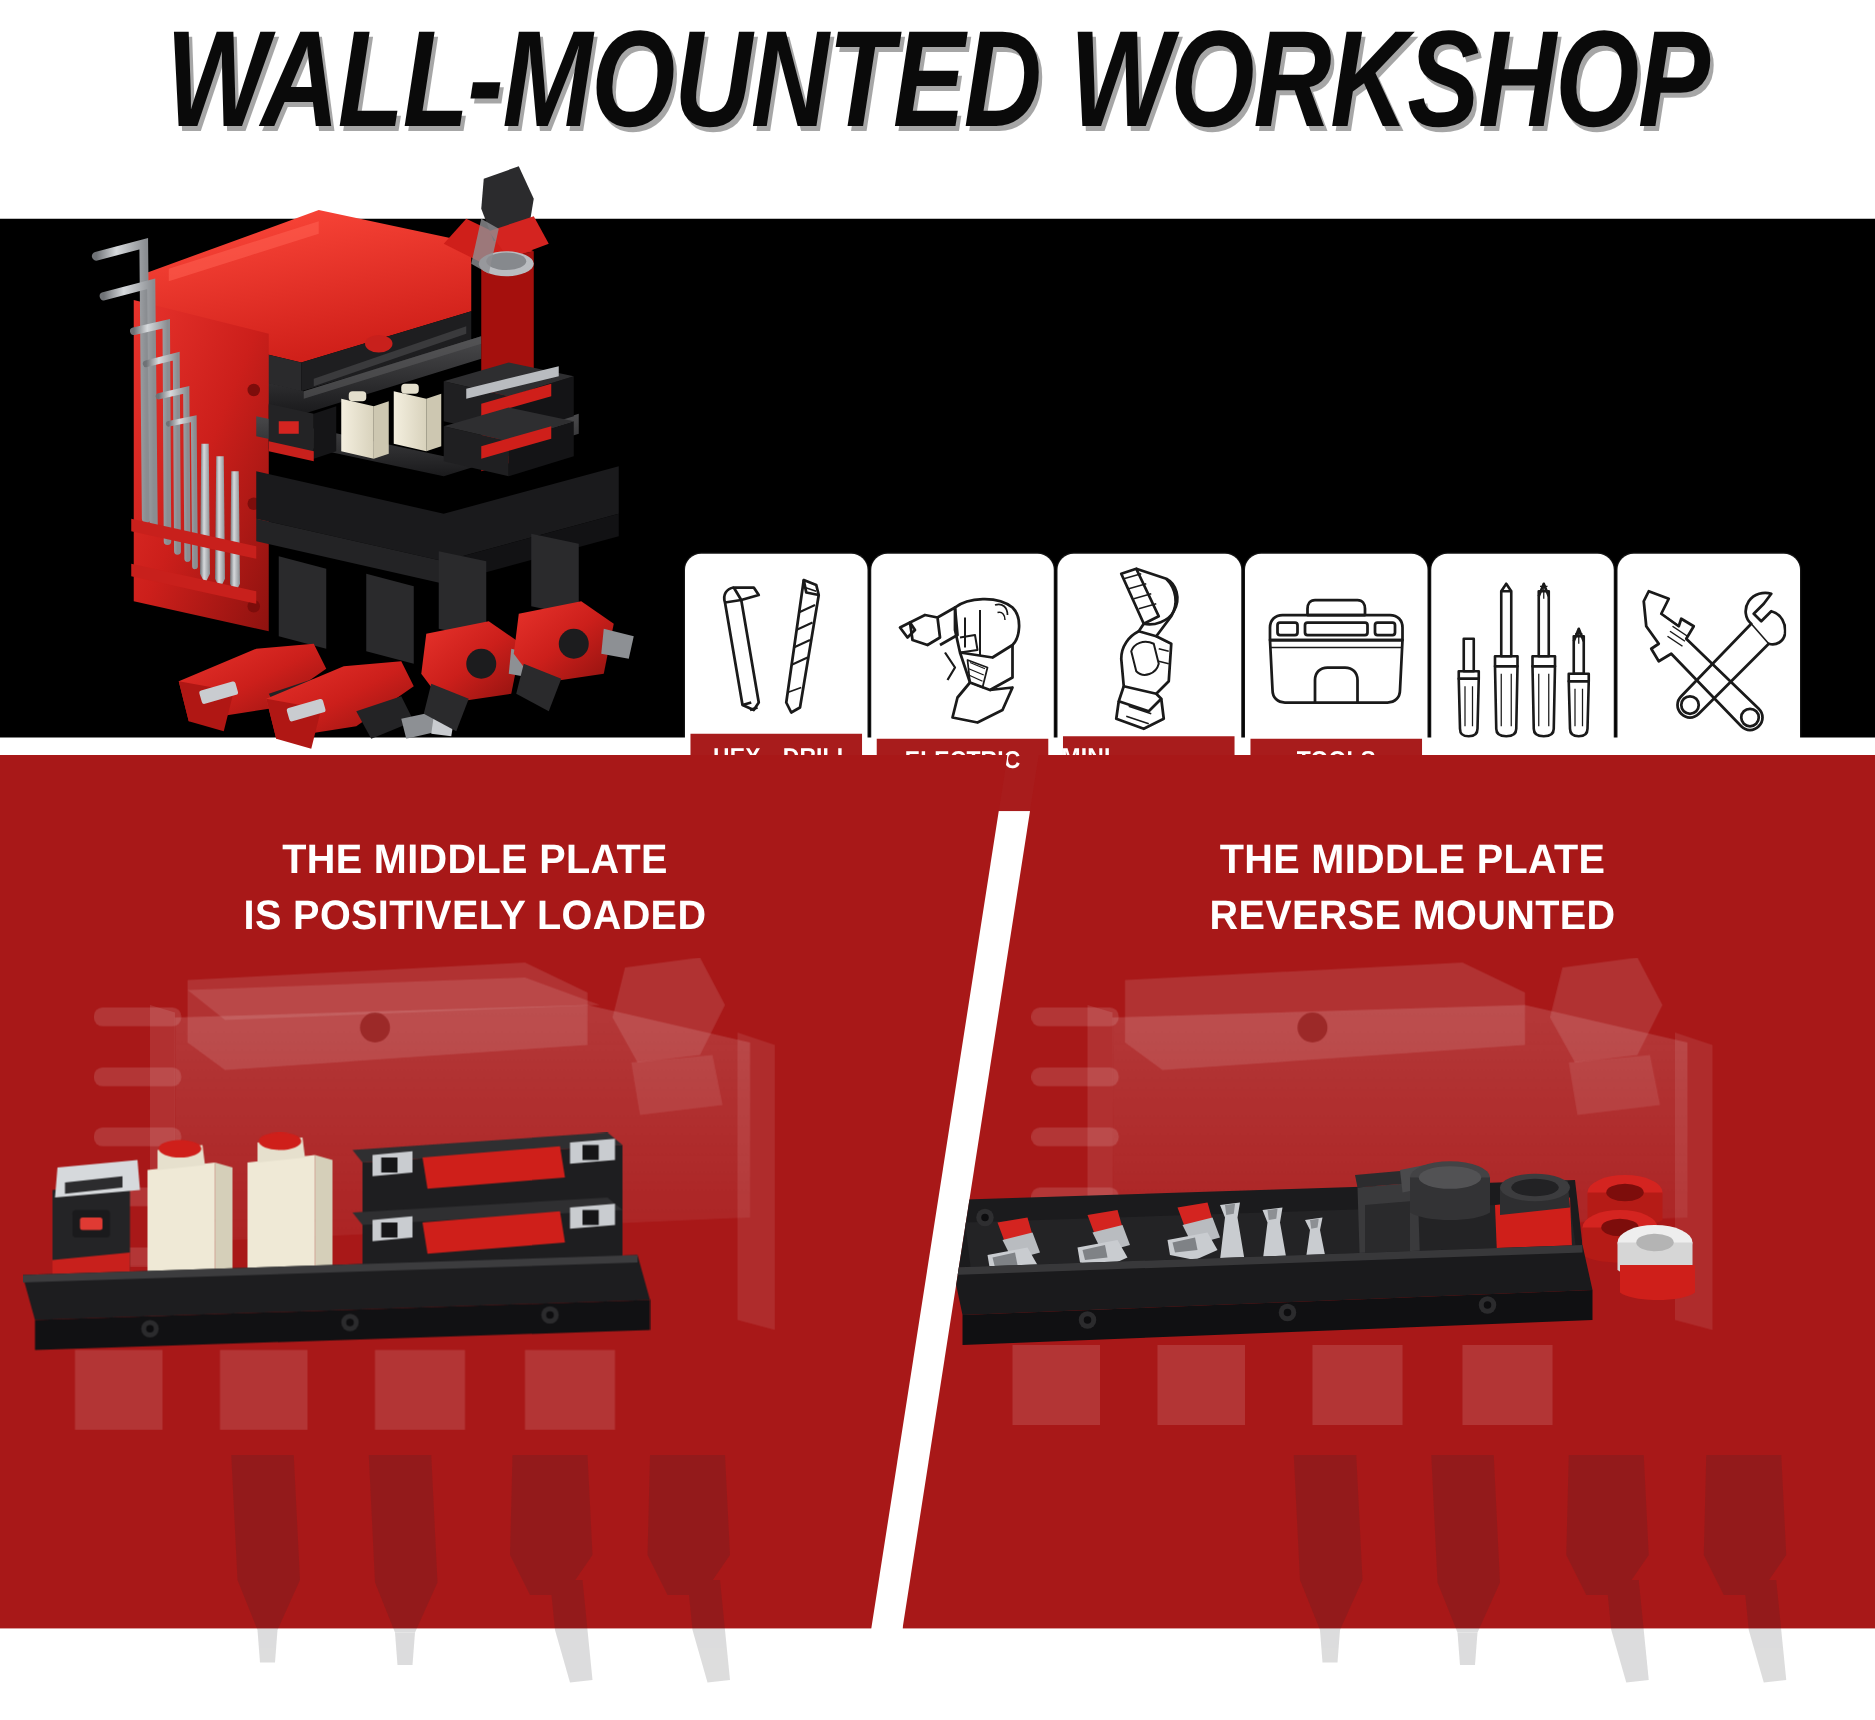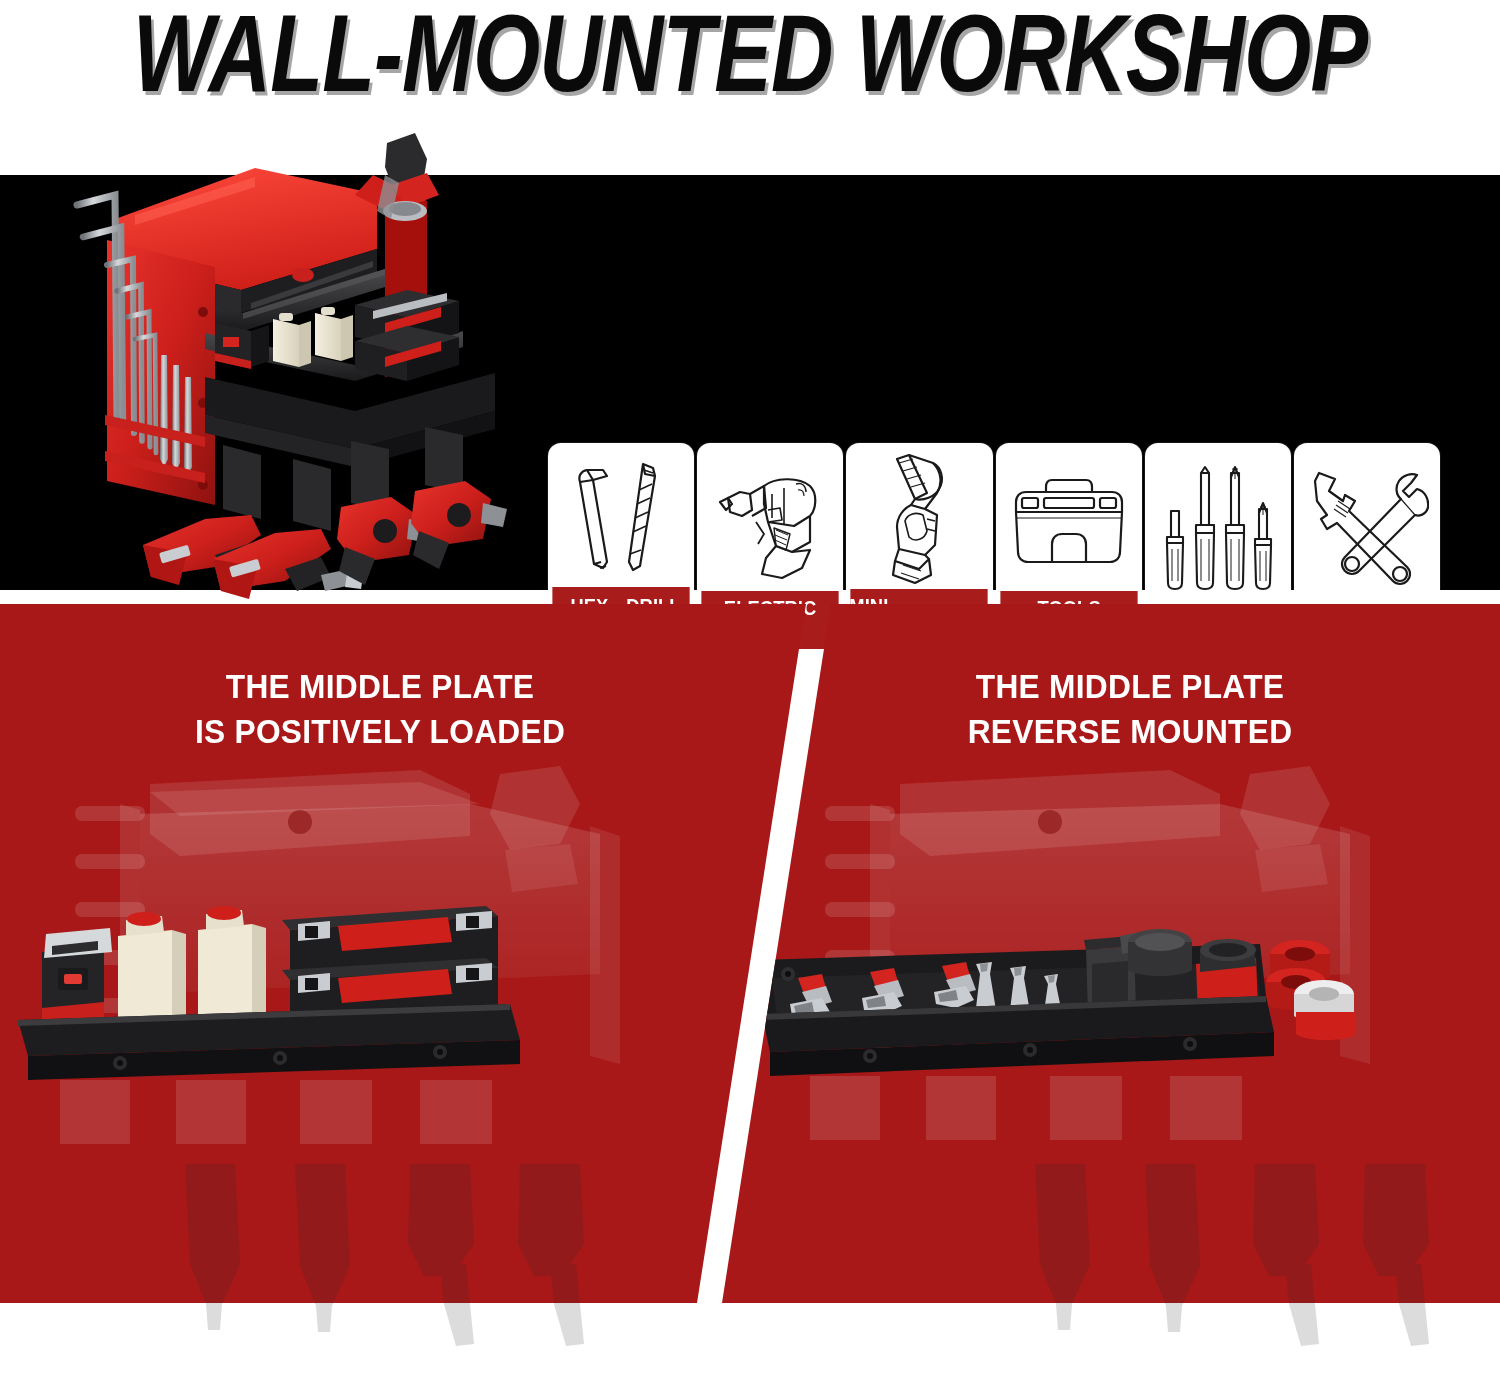--- a/index.html
+++ b/index.html
@@ -1,21 +1,21 @@
 <!DOCTYPE html>
 <html><head>
 <meta charset="utf-8">
 <style>
   * { box-sizing: border-box; margin: 0; padding: 0; }
   html, body { width: 1500px; height: 1376px; background: #fff; }
   body { font-family: "Liberation Sans", sans-serif; position: relative; overflow: hidden; }
 
   
   .title-bar {
-    position: absolute; left: 0; top: 0; width: 1500px; height: 214px;
+    position: absolute; left: 0; top: 10px; width: 1500px; height: 214px;
     background: #ffffff;
   }
   .title-text {
     position: absolute; left: 0; top: -8px; width: 1500px;
     text-align: center;
     font-family: "Liberation Sans", sans-serif;
     font-weight: 700; font-style: italic;
     font-size: 93px; line-height: 105px;
     letter-spacing: -1px;
     color: #0a0a0a;

